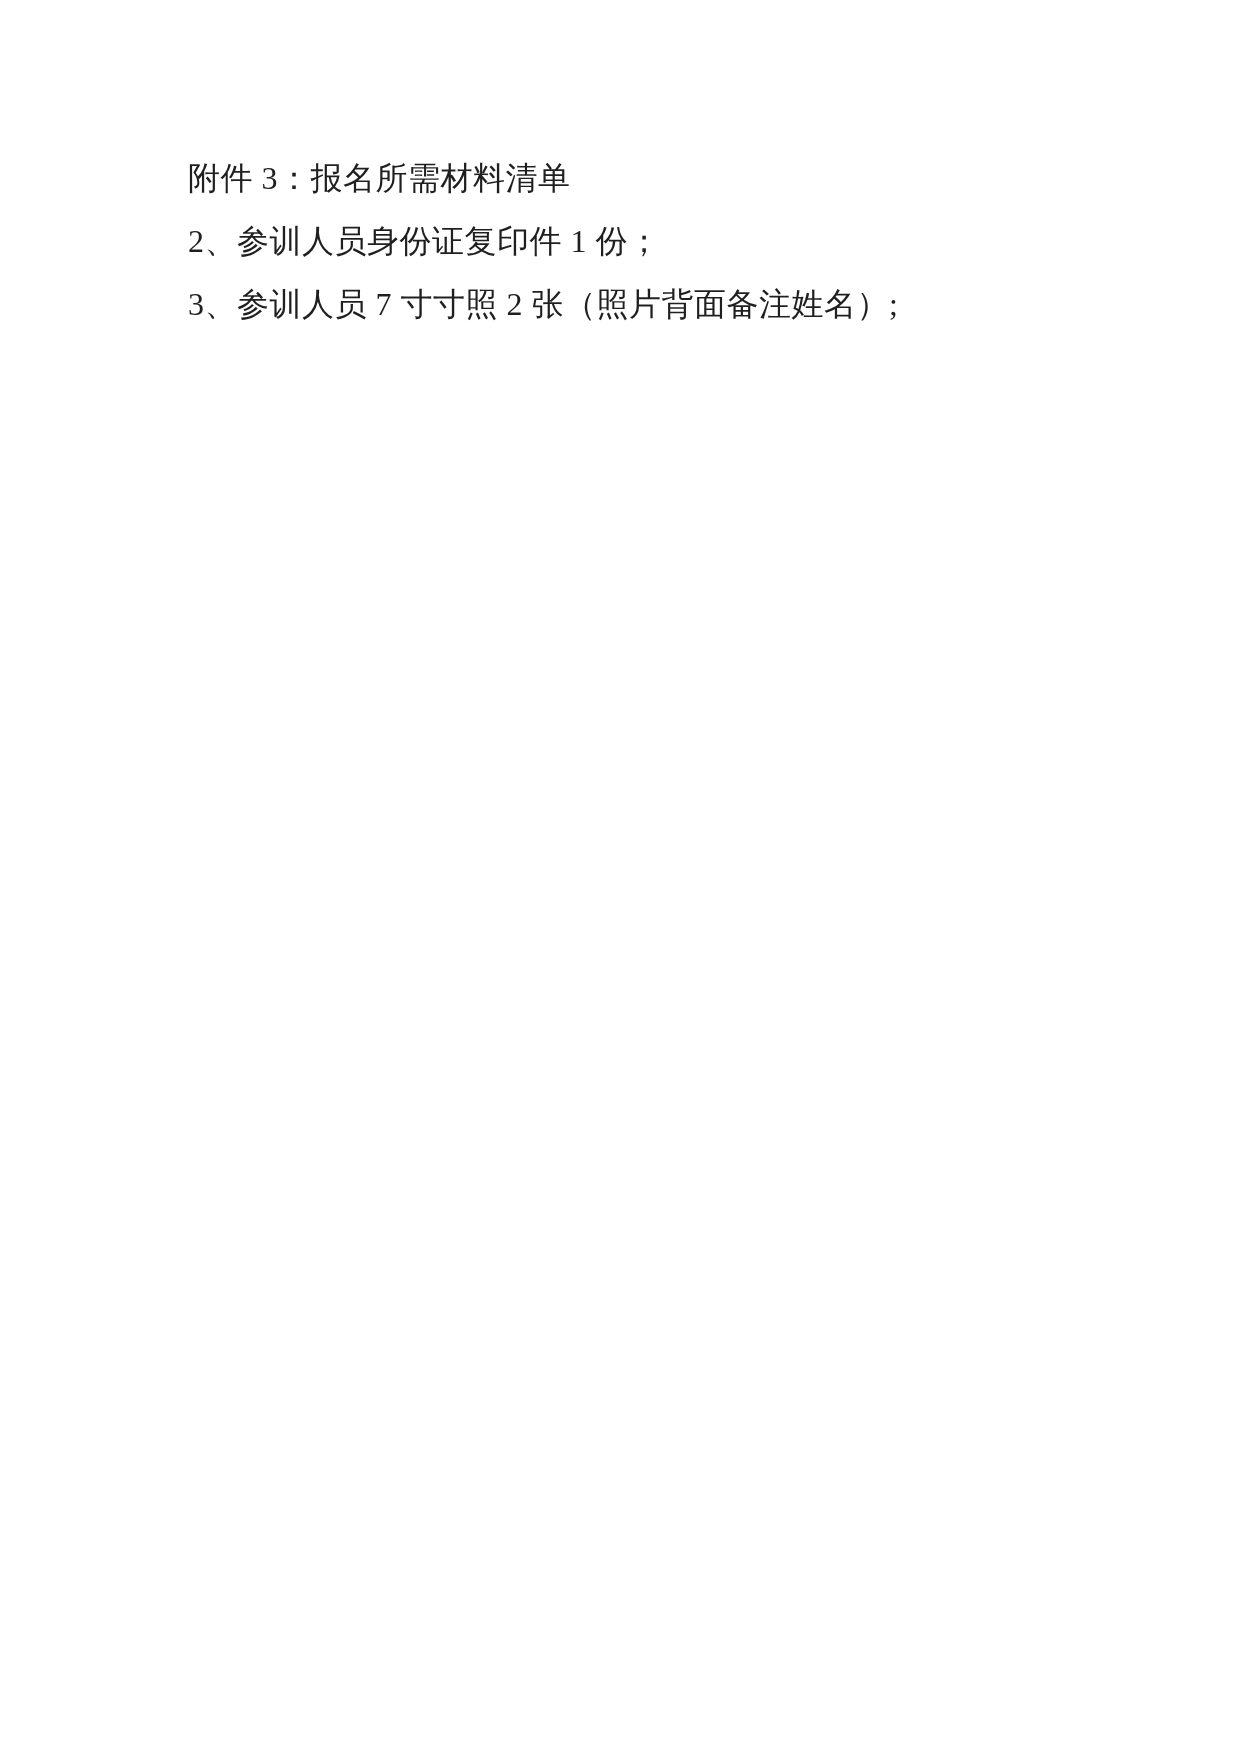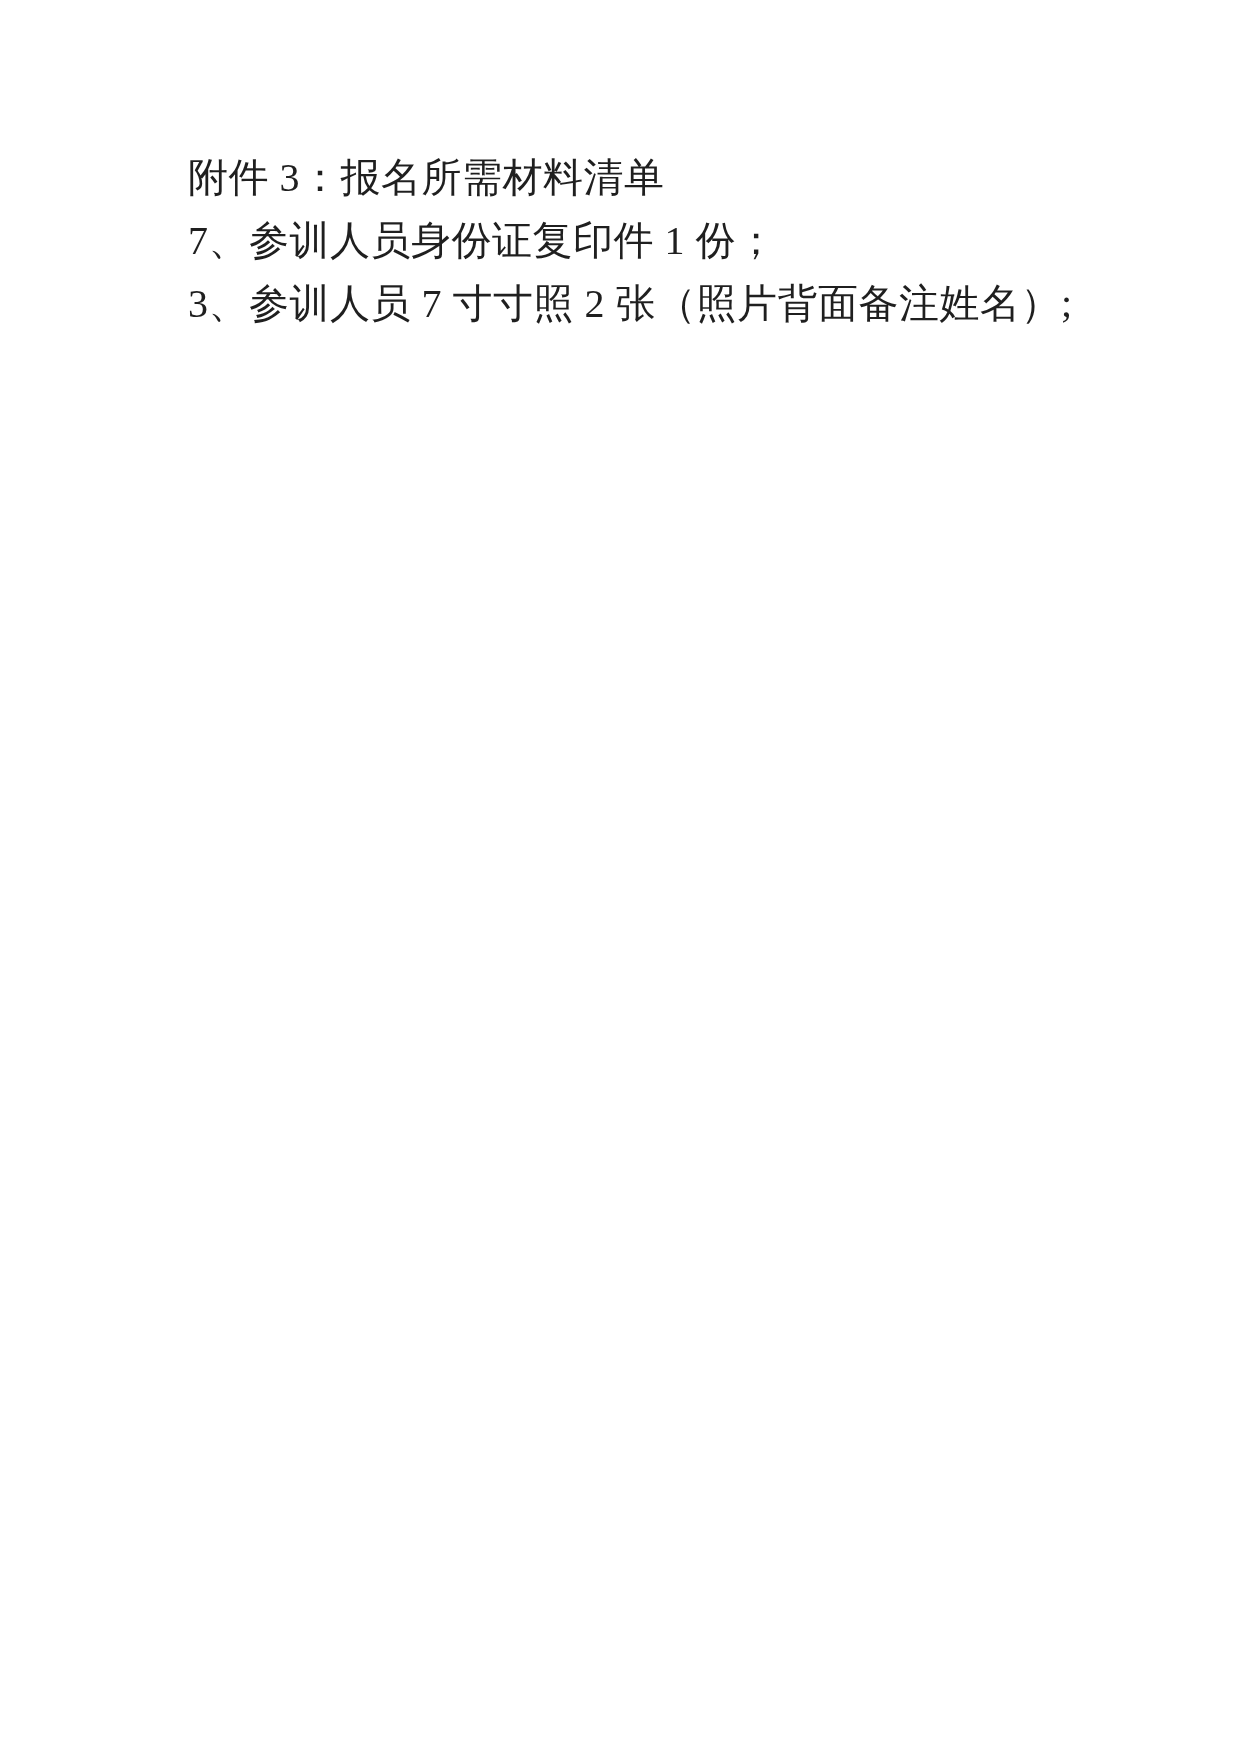--- a/index.html
+++ b/index.html
@@ -20,33 +20,33 @@
     inset: 0;
     background: #ffffff;
   }
   .content {
     position: absolute;
     top: 163px;
     left: 188px;
     right: 100px;
   }
   .doc-line {
-    font-size: 40px;
+    font-size: 32px;
     line-height: 30px;
     margin: 0 0 33px 0;
     letter-spacing: 0.5px;
     white-space: nowrap;
     font-weight: 400;
   }
   .doc-line.heading {
     
   }
 </style>
 </head>
 <body>
 
 <div class="page">
   <div class="content">
     <p class="doc-line heading">附件 3：报名所需材料清单</p>
-    <p class="doc-line">7、参训人员身份证复印件 1 份；</p>
+    <p class="doc-line">2、参训人员身份证复印件 1 份；</p>
     <p class="doc-line">3、参训人员 7 寸寸照 2 张（照片背面备注姓名）;</p>
   </div>
 </div>
 
 </body></html>

